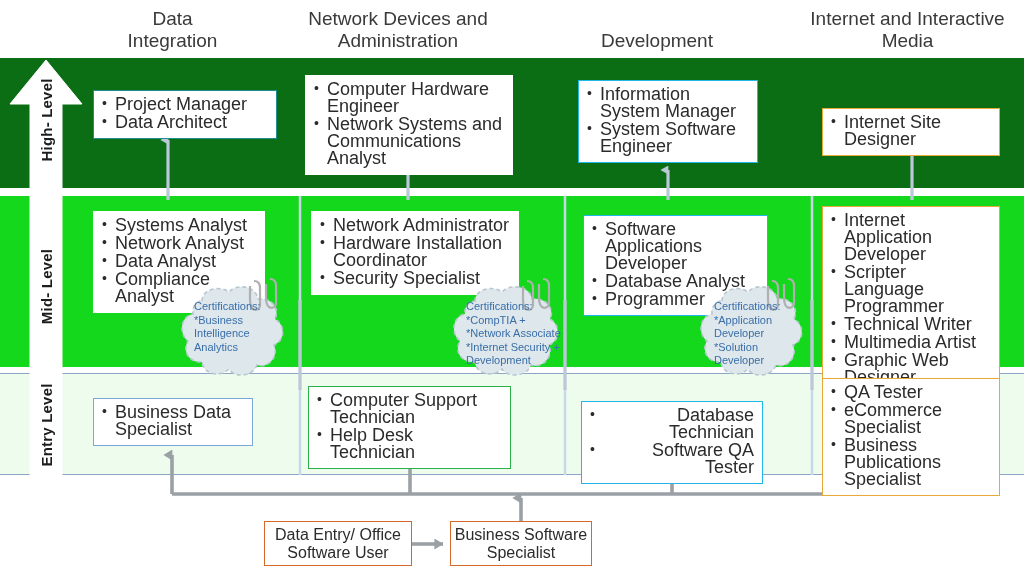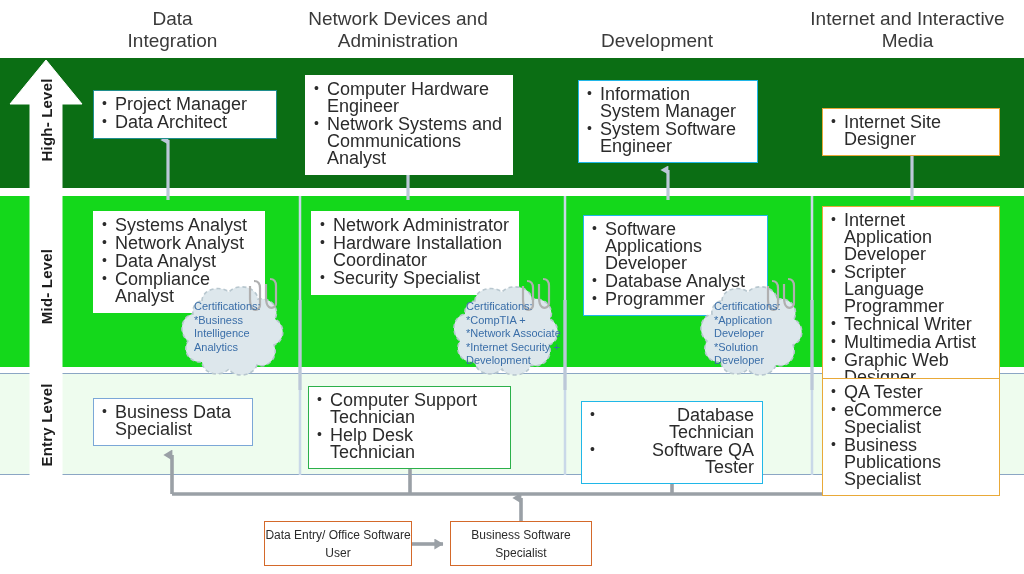--- a/index.html
+++ b/index.html
@@ -50,21 +50,21 @@
     padding-left:13px; position:relative; margin:0 0 1px 0;
   }
   .jobbox li:before{
     content:"\2022"; position:absolute; left:0; top:-1px;
     font-size:14px; color:#2b2b2b;
   }
   .plainbox{
     position:absolute; background:#fff;
     border:1.6px solid #d4692a;
     display:flex; align-items:center; justify-content:center;
-    text-align:center; font-size:12px; line-height:18px; color:#2b2b2b;
+    text-align:center; font-size:16px; line-height:18px; color:#2b2b2b;
   }
 
   
   .b-teal  { border-color:#1f8e8e; }
   .b-cyan  { border-color:#20b7e8; }
   .b-gold  { border-color:#e9a938; }
   .b-green { border-color:#2bb04a; }
   .b-blue  { border-color:#7ba7d7; }
   .b-white { border-color:#ffffff; }
 

